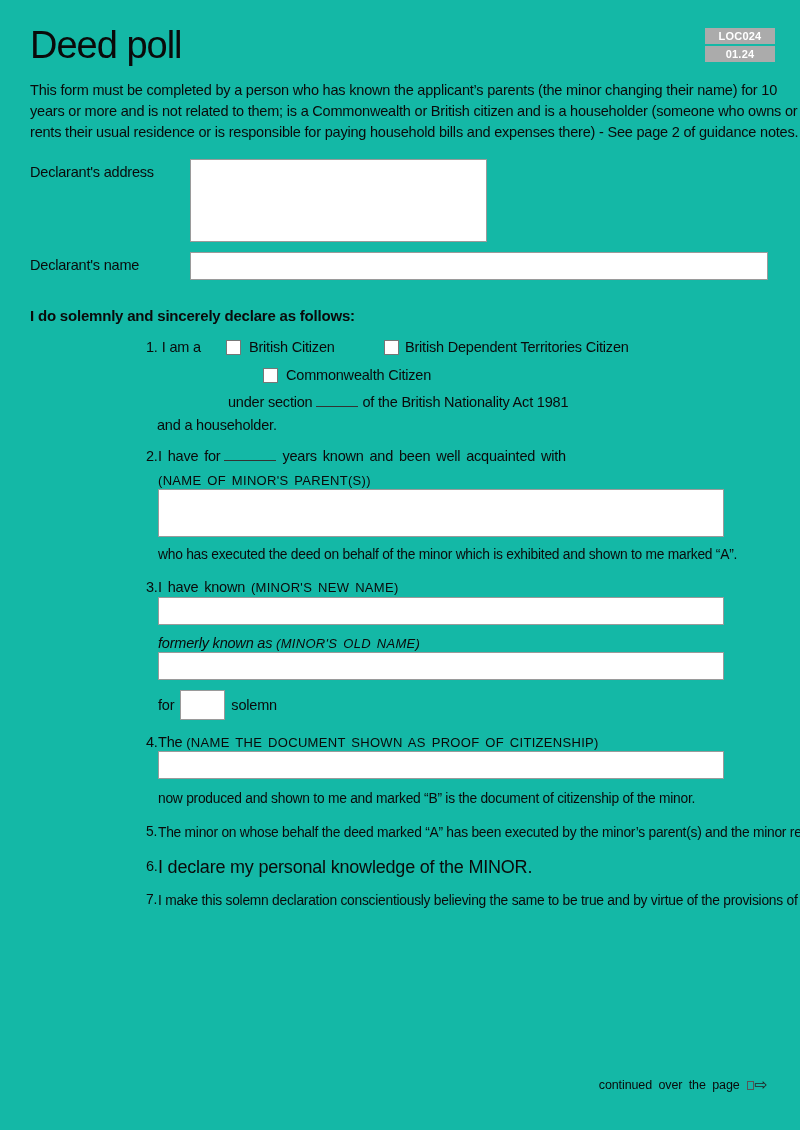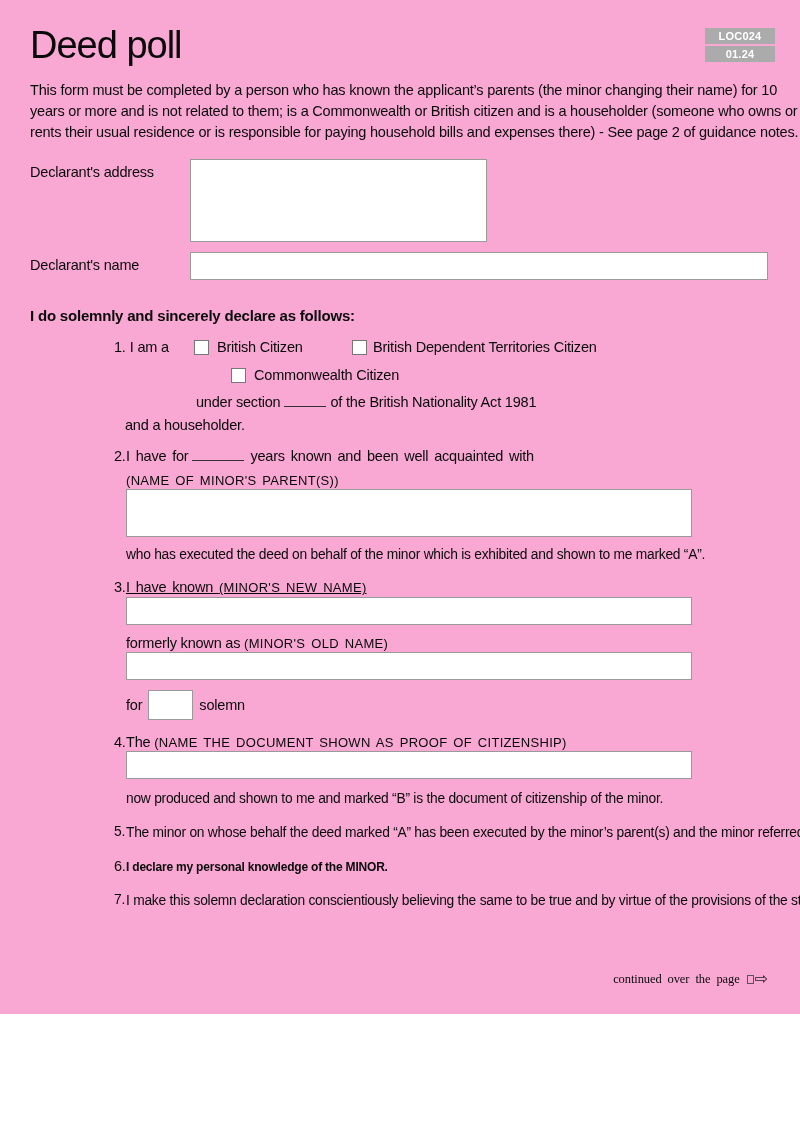--- a/index.html
+++ b/index.html
@@ -1,18 +1,18 @@
 <!DOCTYPE html>
 <html><head>
 <meta charset="utf-8">
 <style>
   * { margin:0; padding:0; box-sizing:border-box; }
   html,body { background:#ffffff; }
   .page {
-    position:relative; width:800px; height:1014px; background:#f9a8d4;
+    position:relative; width:800px; height:1130px; background:#14b8a6;
     font-family:"Liberation Sans","DejaVu Sans",sans-serif; color:#0a0a0a;
     overflow:hidden;
   }
   .content { position:absolute; inset:0; padding:0 32px 0 30px; }
 
   
   .title { margin-top:26px; font-size:38px; line-height:38px; font-weight:400; letter-spacing:-1px; }
   .badge { position:absolute; top:28px; right:25px; width:70px; }
   .badge .row {
     background:#ababab; color:#fff; font-weight:700; font-size:11px;
@@ -31,21 +31,21 @@
   .name-row { margin-top:10px; }
   .name-row input { flex:1; height:28px; }
   .addr-row { margin-top:16px; }
   .addr-row textarea { width:297px; height:83px; resize:none; }
   .occ-row { margin-top:16px; }
   .occ-row input { flex:1; height:29px; }
 
   .declare-heading { margin-top:27px; font-size:15px; font-weight:700; letter-spacing:-0.2px; }
 
   
-  .items { margin-left:84px; font-size:14.5px; letter-spacing:-0.2px; }
+  .items { margin-left:116px; font-size:14.5px; letter-spacing:-0.2px; }
   .caps { font-size:13px; letter-spacing:0.3px; word-spacing:2px; }
   .blank { display:inline-block; border-bottom:1px solid #333; height:13px; }
   .cb { appearance:none; -webkit-appearance:none; width:15px; height:15px; border:1px solid #777;
         background:#fff; display:inline-block; flex:0 0 15px; margin:0; }
 
   .i1r1 { margin-top:15px; display:flex; align-items:center; }
   .i1r1 .lead { width:80px; flex:0 0 80px; }
   .i1r1 .opt1 { margin-left:8px; width:135px; }
   .i1r1 .opt2 { margin-left:6px; }
   .i1r2 { margin-top:12px; margin-left:80px; display:flex; align-items:center;padding-left:37px; }
@@ -59,42 +59,42 @@
 
   .i2l1 { margin-top:15px; word-spacing:2px; }
   .i2l1 .blank { width:52px; margin:0 6px 0 4px; }
   .sub { margin-left:12px; }
   .boxwide { margin-left:12px; width:566px; background:#fff; border:1px solid #9a9a9a; font:inherit; padding:2px 6px; display:block; }
   .i2label { margin-top:9px; }
   .i2box { margin-top:1px; height:48px; resize:none; }
   .longline { font-size:13.8px; letter-spacing:-0.25px; white-space:nowrap; }
   .i2after { margin-top:10px; }
 
-  .i3l1 { margin-top:17px; word-spacing:2px;text-decoration:underline; }
+  .i3l1 { margin-top:17px; word-spacing:2px; }
   .i3boxa { margin-top:2px; height:28px; }
-  .i3formerly { margin-top:10px; }
+  .i3formerly { margin-top:10px;font-style:italic; }
   .i3boxb { margin-top:1px; height:28px; }
   .forrow { margin-top:10px; margin-left:12px; display:flex; align-items:center; }
   .forrow .yearsbox { width:45px; height:30px; margin:0 6px; background:#fff; border:1px solid #9a9a9a; font:inherit; padding:2px 6px; }
 
   .i4l1 { margin-top:14px; }
   .i4box { margin-top:1px; height:28px; }
   .i4after { margin-top:12px; }
 
   .para { display:flex; }
   .para .num { flex:0 0 12px; }
   .para .txt { flex:1; line-height:18px; }
   .para .txt .line { white-space:nowrap; }
   .item5 { margin-top:18px; }
   .item6 { margin-top:16px; }
   .item7 { margin-top:16px; }
-  .item6 .txt { font-size:12px; letter-spacing:-0.2px;font-weight:bold; }
-
-  
-  .footer { position:absolute; right:32px; bottom:27px; display:flex; align-items:flex-start;font-family:Liberation Serif, serif; }
+  .item6 .txt { font-size:18px; letter-spacing:-0.2px; }
+
+  
+  .footer { position:absolute; right:32px; bottom:38px; display:flex; align-items:flex-start; }
   .footer .ftext { font-size:12.5px; word-spacing:3px; letter-spacing:-0.1px; }
   .pageflip { display:flex; align-items:center; margin-left:7px; }
   .pageflip .rect { width:7px; height:9px; border:1px solid #555; display:inline-block; }
   .pageflip .arr { font-size:16px; line-height:14px; margin-left:1px; color:#222; }
 </style>
 </head>
 <body>
 
 <div class="page">
   <div class="content">

